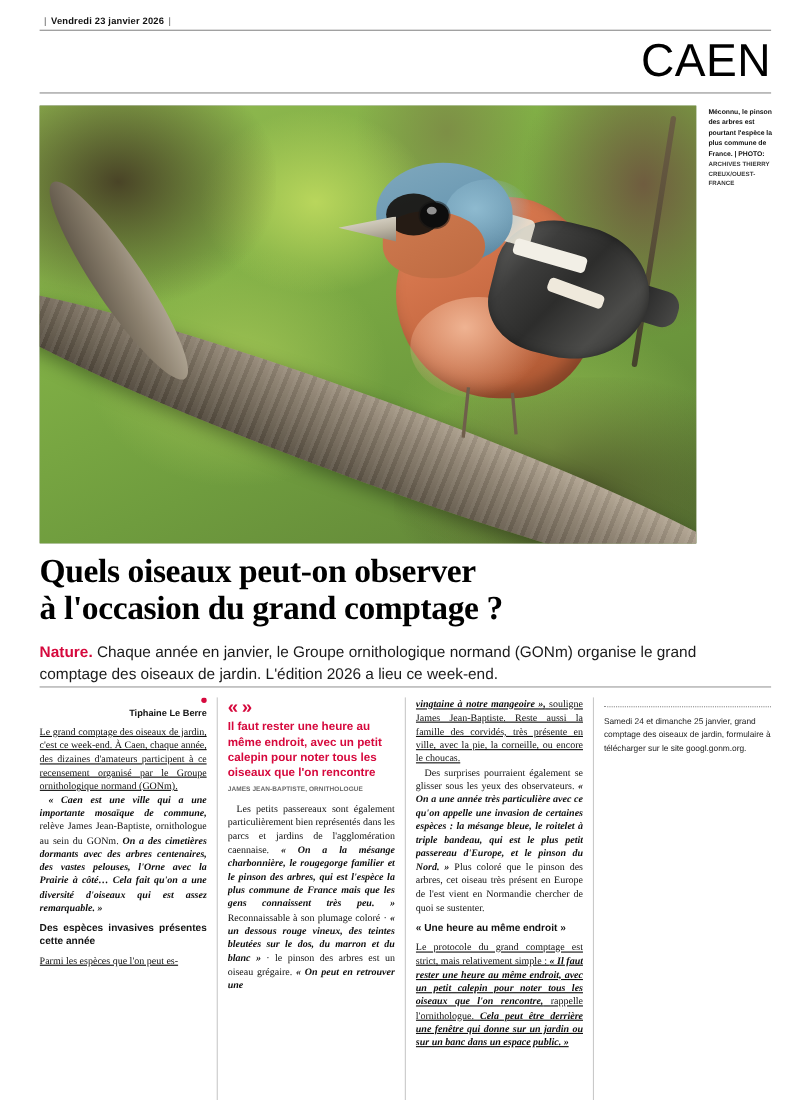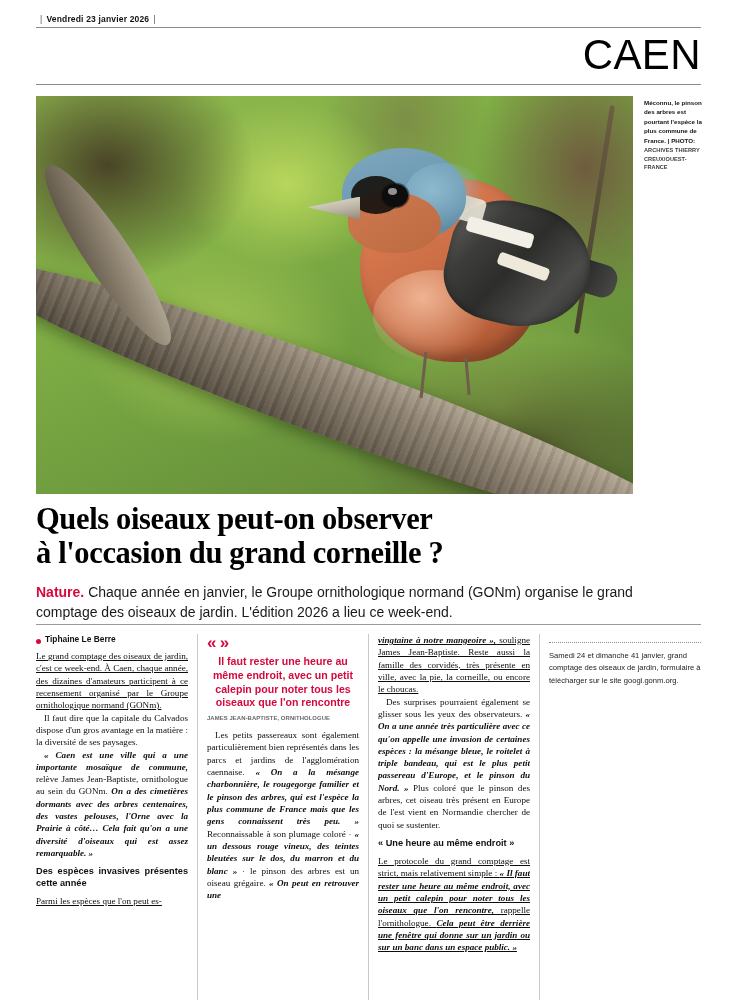--- a/index.html
+++ b/index.html
@@ -301,20 +301,21 @@
 
   .byline {
     font-family: "Liberation Sans", sans-serif;
     font-size: 8.4px;
     font-weight: bold;
     color: #111;
     margin-bottom: 6px;
     display: flex;
     align-items: flex-end;
     gap: 4px;
+    flex-direction: column;
   }
   .byline .dot {
     width: 5px; height: 5px;
     border-radius: 50%;
     background: #d6093d;
     flex: none;
   }
 
   .body-text {
     font-family: "Liberation Serif", serif;
@@ -347,21 +348,20 @@
     line-height: 1;
     letter-spacing: -0.04em;
     margin-bottom: 4px;
   }
   .pq-text {
     font-family: "Liberation Sans", sans-serif;
     font-size: 10.6px;
     font-weight: bold;
     line-height: 1.3;
     color: #d6093d;
-    text-align: center;
   }
   .pq-attr {
     font-family: "Liberation Sans", sans-serif;
     font-size: 5.9px;
     font-weight: bold;
     color: #666;
     letter-spacing: 0.015em;
     margin-top: 5px;
     text-transform: uppercase;
   }
@@ -419,21 +419,21 @@
     </div>
   </div>
 
   <div class="caption">
     <span>Méconnu, le pinson des arbres est pourtant l'espèce la plus commune de France. | PHOTO:</span>
     <span class="credit">ARCHIVES THIERRY CREUX/OUEST-FRANCE</span>
   </div>
 
   <div class="headline">
     <div>Quels oiseaux peut-on observer</div>
-    <div>à l'occasion du grand corneille ?</div>
+    <div>à l'occasion du grand comptage ?</div>
   </div>
 
   <div class="standfirst">
     <span class="kicker">Nature.</span>
     <span>Chaque année en janvier, le Groupe ornithologique normand (GONm) organise le grand comptage des oiseaux de jardin. L'édition 2026 a lieu ce week-end.</span>
   </div>
   <div class="rule-under-standfirst"></div>
 
   <div class="cols">
 
@@ -441,21 +441,20 @@
     <div class="vrule vrule-2"></div>
     <div class="vrule vrule-3"></div>
 
     <div class="col col-1">
       <div class="byline">
         <span class="dot"></span>
         <span>Tiphaine Le Berre</span>
       </div>
       <div class="body-text">
         <p class="first">Le grand comptage des oiseaux de jardin, c'est ce week-end. À Caen, chaque année, des dizaines d'amateurs participent à ce recensement organisé par le Groupe ornithologique normand (GONm).</p>
-        <p>Il faut dire que la capitale du Calvados dispose d'un gros avantage en la matière : la diversité de ses paysages.</p>
         <p><i>« Caen est une ville qui a une importante mosaïque de commune,</i><span> relève James Jean-Baptiste, ornithologue au sein du GONm. </span><i>On a des cimetières dormants avec des arbres centenaires, des vastes pelouses, l'Orne avec la Prairie à côté… Cela fait qu'on a une diversité d'oiseaux qui est assez remarquable. »</i></p>
         <div class="subhead">Des espèces invasives présentes cette année</div>
         <p class="first">Parmi les espèces que l'on peut es-</p>
       </div>
     </div>
 
     <div class="col col-2">
       <div class="pullquote">
         <div class="pq-marks">«&nbsp;»</div>
         <div class="pq-text">Il faut rester une heure au même endroit, avec un petit calepin pour noter tous les oiseaux que l'on rencontre</div>
@@ -470,18 +469,18 @@
       <div class="body-text">
         <p class="first"><i>vingtaine à notre mangeoire »,</i><span> souligne James Jean-Baptiste. Reste aussi la famille des corvidés, très présente en ville, avec la pie, la corneille, ou encore le choucas.</span></p>
         <p><span>Des surprises pourraient également se glisser sous les yeux des observateurs. </span><i>« On a une année très particulière avec ce qu'on appelle une invasion de certaines espèces : la mésange bleue, le roitelet à triple bandeau, qui est le plus petit passereau d'Europe, et le pinson du Nord. »</i><span> Plus coloré que le pinson des arbres, cet oiseau très présent en Europe de l'est vient en Normandie chercher de quoi se sustenter.</span></p>
         <div class="subhead">« Une heure au même endroit »</div>
         <p class="first"><span>Le protocole du grand comptage est strict, mais relativement simple : </span><i>« Il faut rester une heure au même endroit, avec un petit calepin pour noter tous les oiseaux que l'on rencontre,</i><span> rappelle l'ornithologue. </span><i>Cela peut être derrière une fenêtre qui donne sur un jardin ou sur un banc dans un espace public. »</i></p>
       </div>
     </div>
 
     <div class="col col-4">
       <div class="dotted-sep"></div>
-      <div class="info-block">Samedi 24 et dimanche 41 janvier, grand comptage des oiseaux de jardin, formulaire à télécharger sur le site googl.gonm.org.</div>
+      <div class="info-block">Samedi 24 et dimanche 25 janvier, grand comptage des oiseaux de jardin, formulaire à télécharger sur le site googl.gonm.org.</div>
 
     </div>
 
   </div>
 </div>
 
 </body></html>

